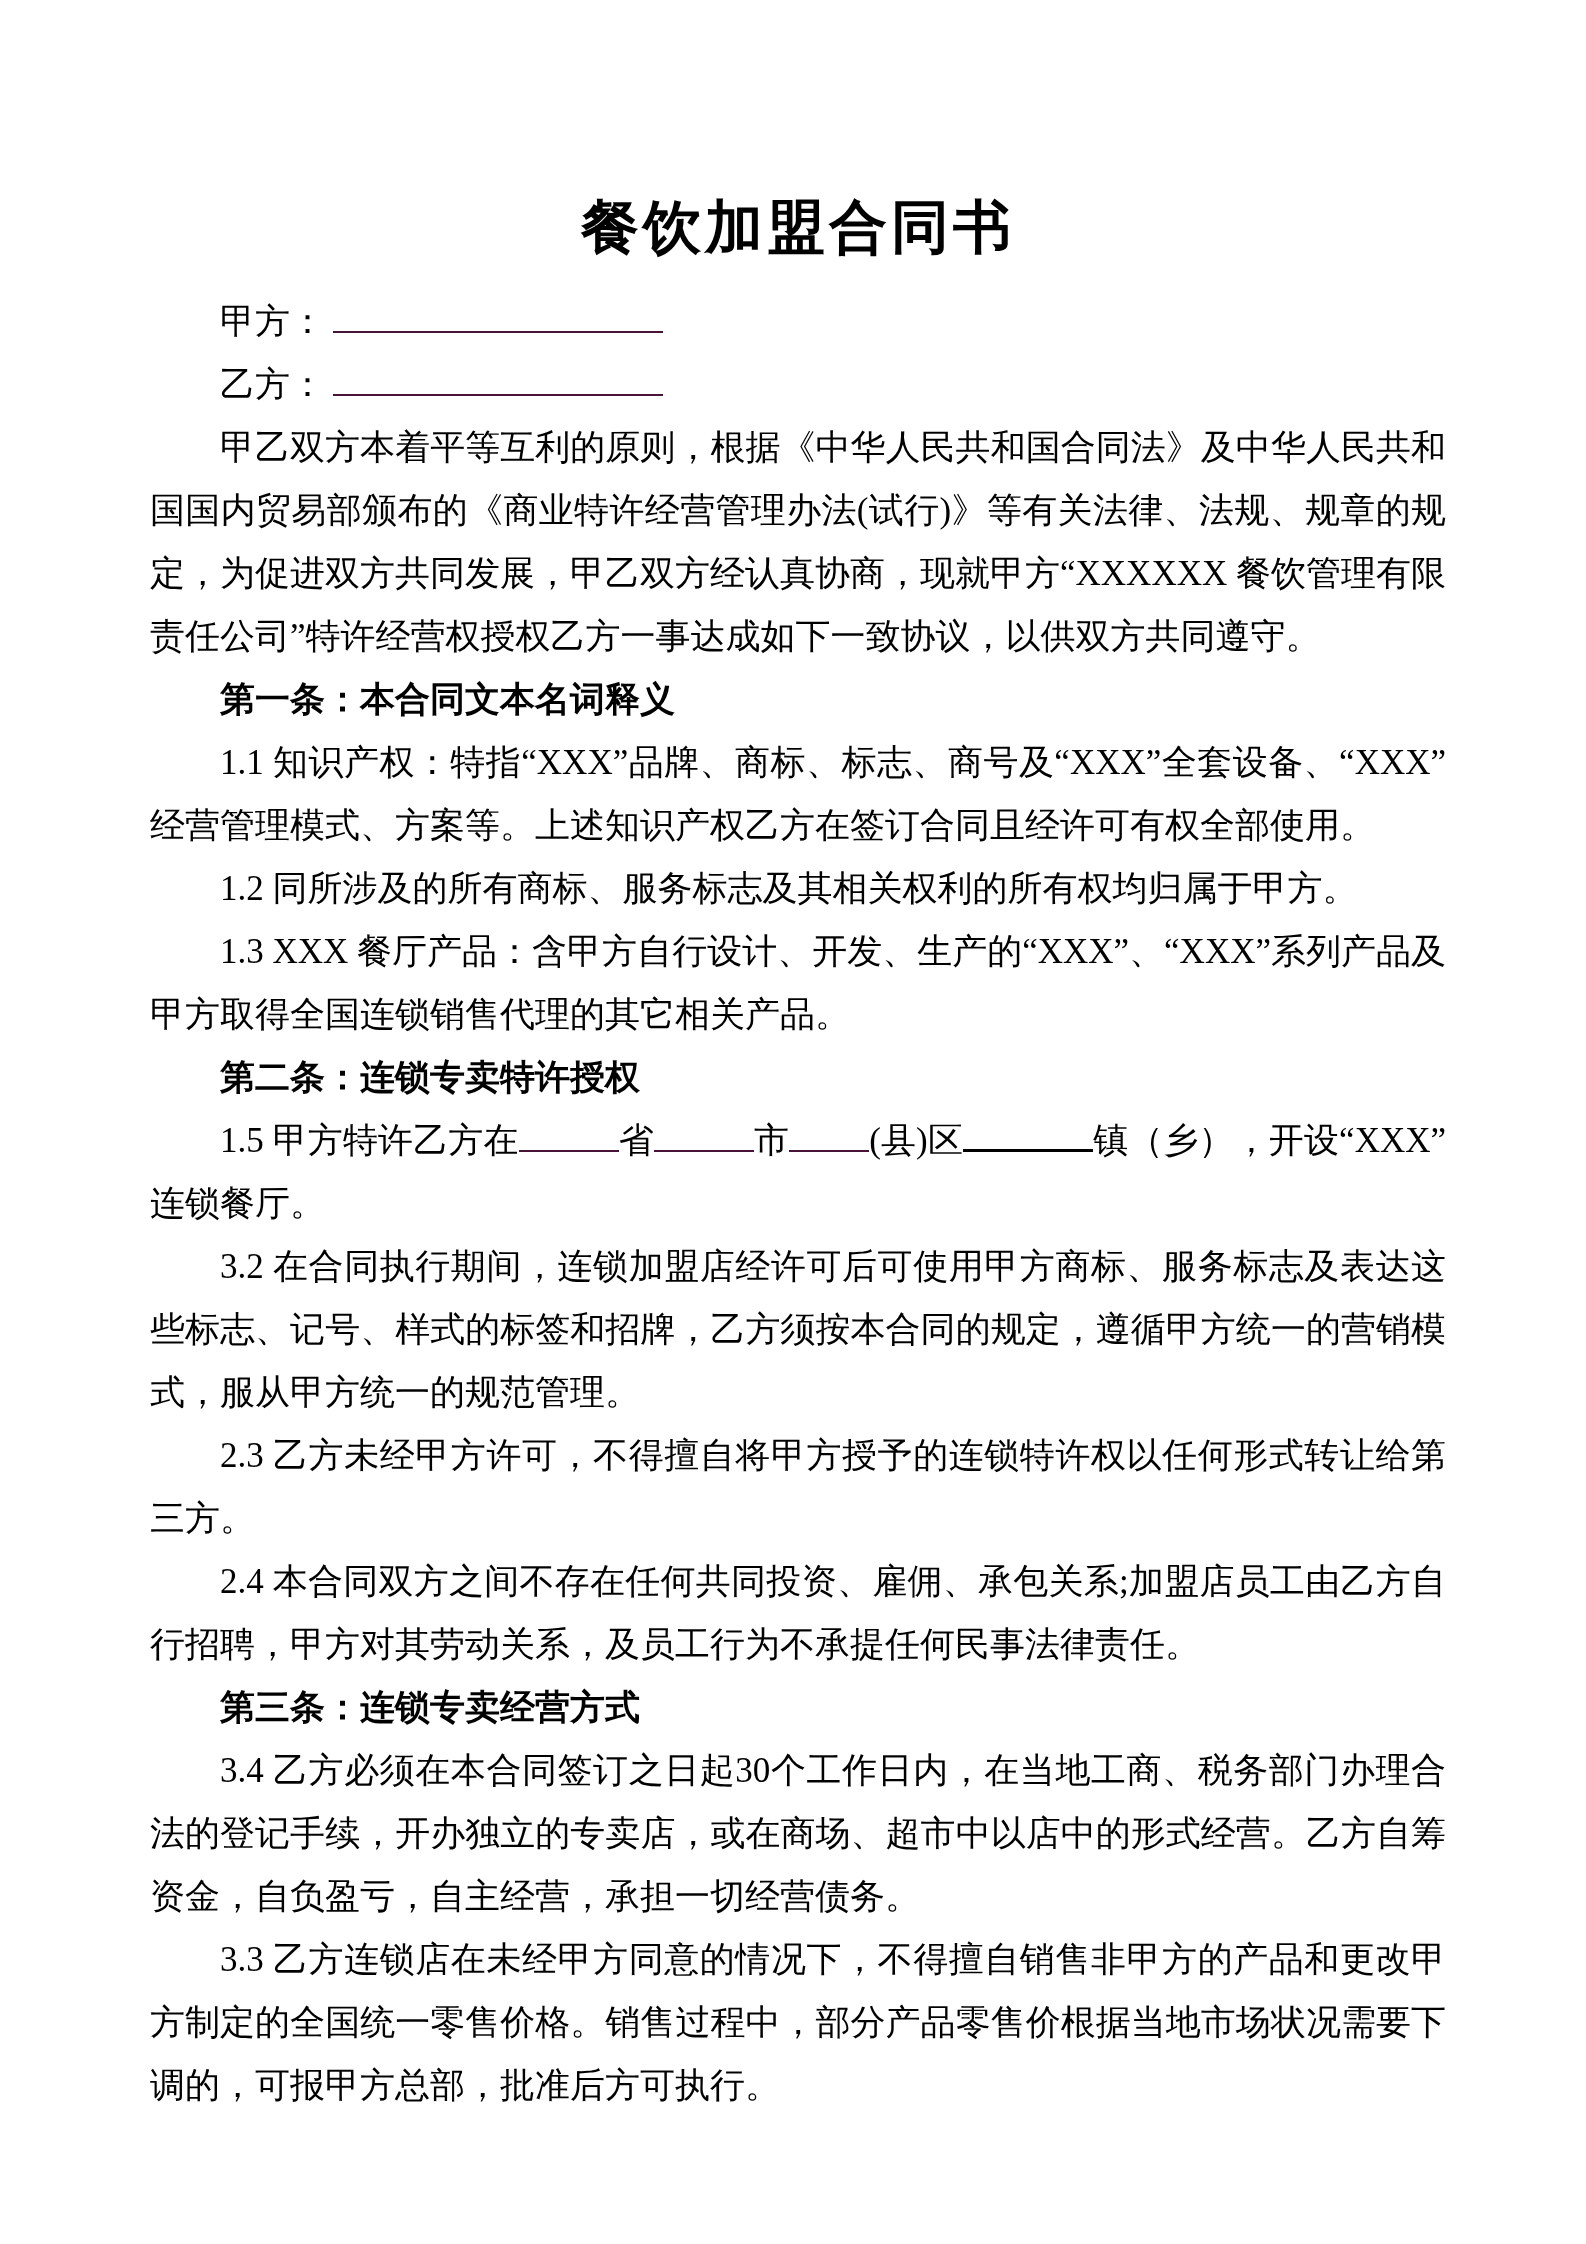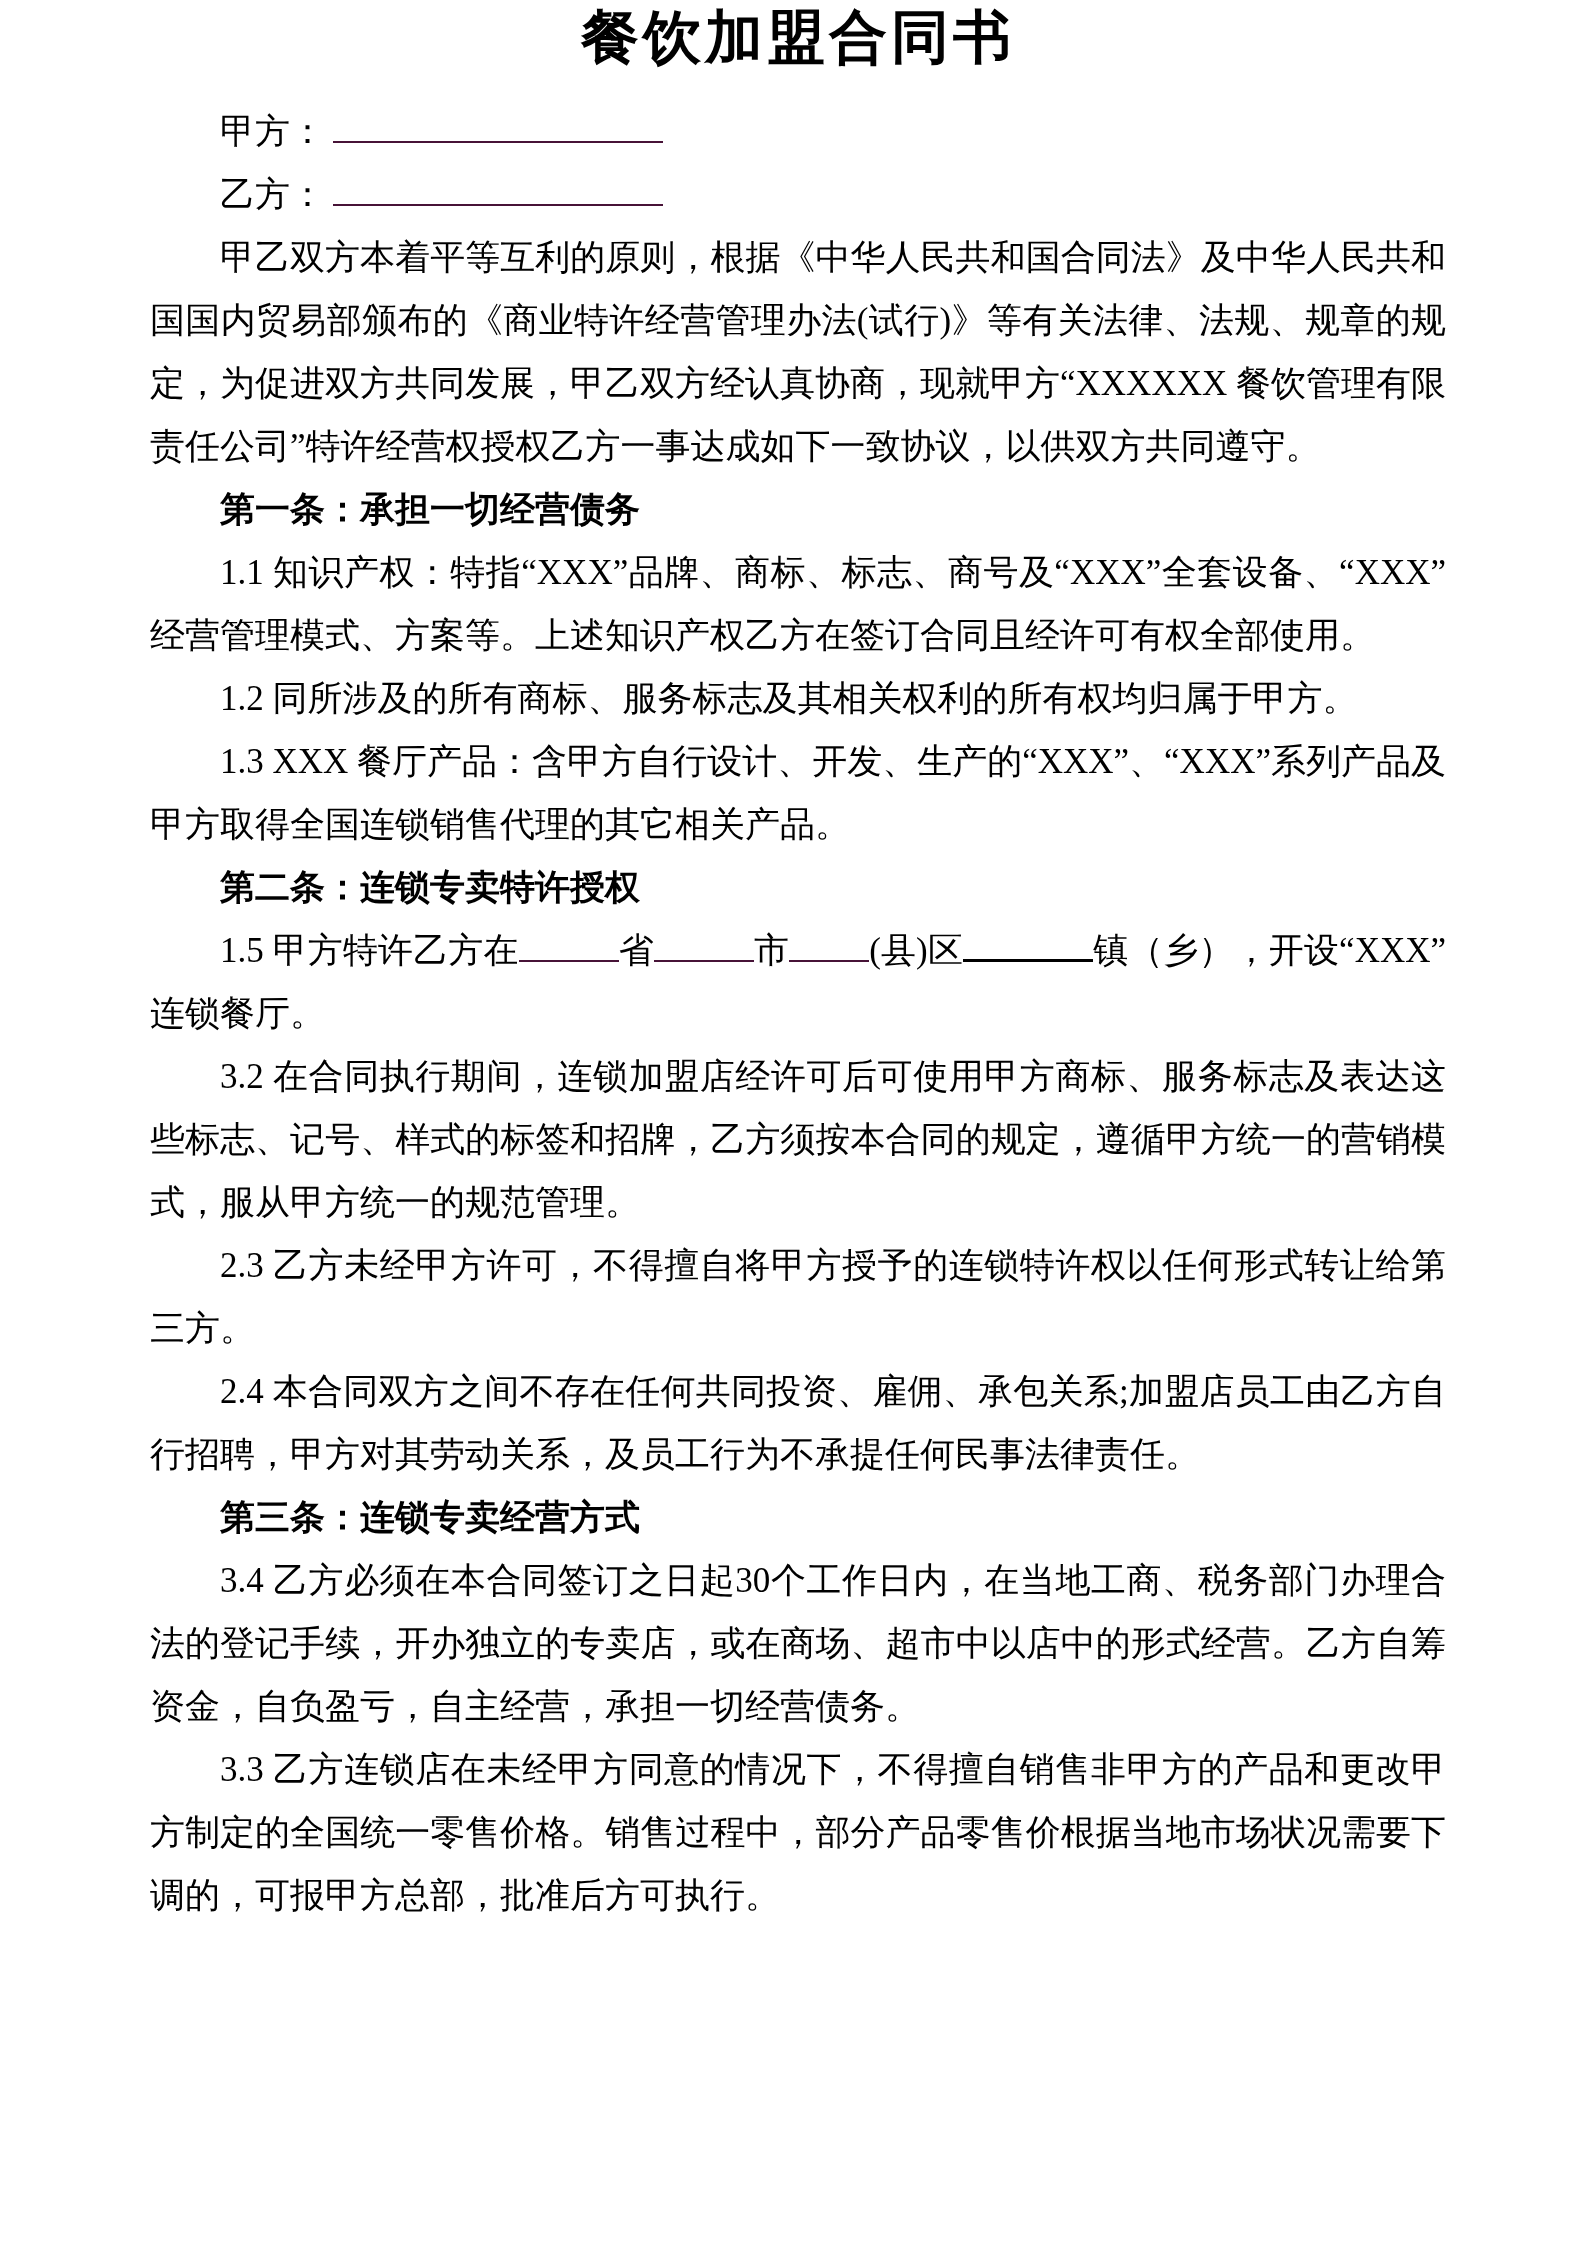--- a/index.html
+++ b/index.html
@@ -3,21 +3,21 @@
 <meta charset="utf-8">
 <style>
   html,body{margin:0;padding:0;background:#e9e9e9;}
   .page{
     width:1586px;height:2244px;box-sizing:border-box;
     margin:0 auto;background:#ffffff;color:#000000;
     padding:0 140px 0 150px;overflow:hidden;
     font-family:"Liberation Serif","DejaVu Serif",serif;
   }
   .title{
-    margin:0 0 24px 0;
+    margin:0 0 24px 0;padding-top:190px;
     text-align:center;font-size:58px;font-weight:bold;
     letter-spacing:4px;line-height:76px;
   }
   .para,.party-line{
     margin:0;font-size:35px;line-height:63px;
     text-align:justify;text-justify:inter-ideograph;
     text-indent:2em;word-break:break-all;
   }
   .party-line{text-align:left;}
   .heading{font-weight:bold;text-align:left;}
@@ -37,21 +37,21 @@
 <div class="page">
 
   <h1 class="title">餐饮加盟合同书</h1>
 
   <div class="party-line"><span>甲方：</span><span class="blank party-blank"></span></div>
 
   <div class="party-line"><span>乙方：</span><span class="blank party-blank"></span></div>
 
   <p class="para">甲乙双方本着平等互利的原则，根据《中华人民共和国合同法》及中华人民共和国国内贸易部颁布的《商业特许经营管理办法(试行)》等有关法律、法规、规章的规定，为促进双方共同发展，甲乙双方经认真协商，现就甲方“XXXXXX 餐饮管理有限责任公司”特许经营权授权乙方一事达成如下一致协议，以供双方共同遵守。</p>
 
-  <p class="para heading">第一条：承担一切经营债务</p>
+  <p class="para heading">第一条：本合同文本名词释义</p>
   <p class="para">1.1 知识产权：特指“XXX”品牌、商标、标志、商号及“XXX”全套设备、“XXX”经营管理模式、方案等。上述知识产权乙方在签订合同且经许可有权全部使用。</p>
   <p class="para">1.2 同所涉及的所有商标、服务标志及其相关权利的所有权均归属于甲方。</p>
   <p class="para">1.3 XXX 餐厅产品：含甲方自行设计、开发、生产的“XXX”、“XXX”系列产品及甲方取得全国连锁销售代理的其它相关产品。</p>
 
   <p class="para heading">第二条：连锁专卖特许授权</p>
   <p class="para"><span>1.5 甲方特许乙方在</span><span class="blank blank-province"></span><span>省</span><span class="blank blank-city"></span><span>市</span><span class="blank blank-county"></span><span>(县)区</span><span class="blank blank-town"></span><span>镇（乡），开设“XXX”连锁餐厅。</span></p>
   <p class="para">3.2 在合同执行期间，连锁加盟店经许可后可使用甲方商标、服务标志及表达这些标志、记号、样式的标签和招牌，乙方须按本合同的规定，遵循甲方统一的营销模式，服从甲方统一的规范管理。</p>
   <p class="para">2.3 乙方未经甲方许可，不得擅自将甲方授予的连锁特许权以任何形式转让给第三方。</p>
   <p class="para">2.4 本合同双方之间不存在任何共同投资、雇佣、承包关系;加盟店员工由乙方自行招聘，甲方对其劳动关系，及员工行为不承提任何民事法律责任。</p>
 

